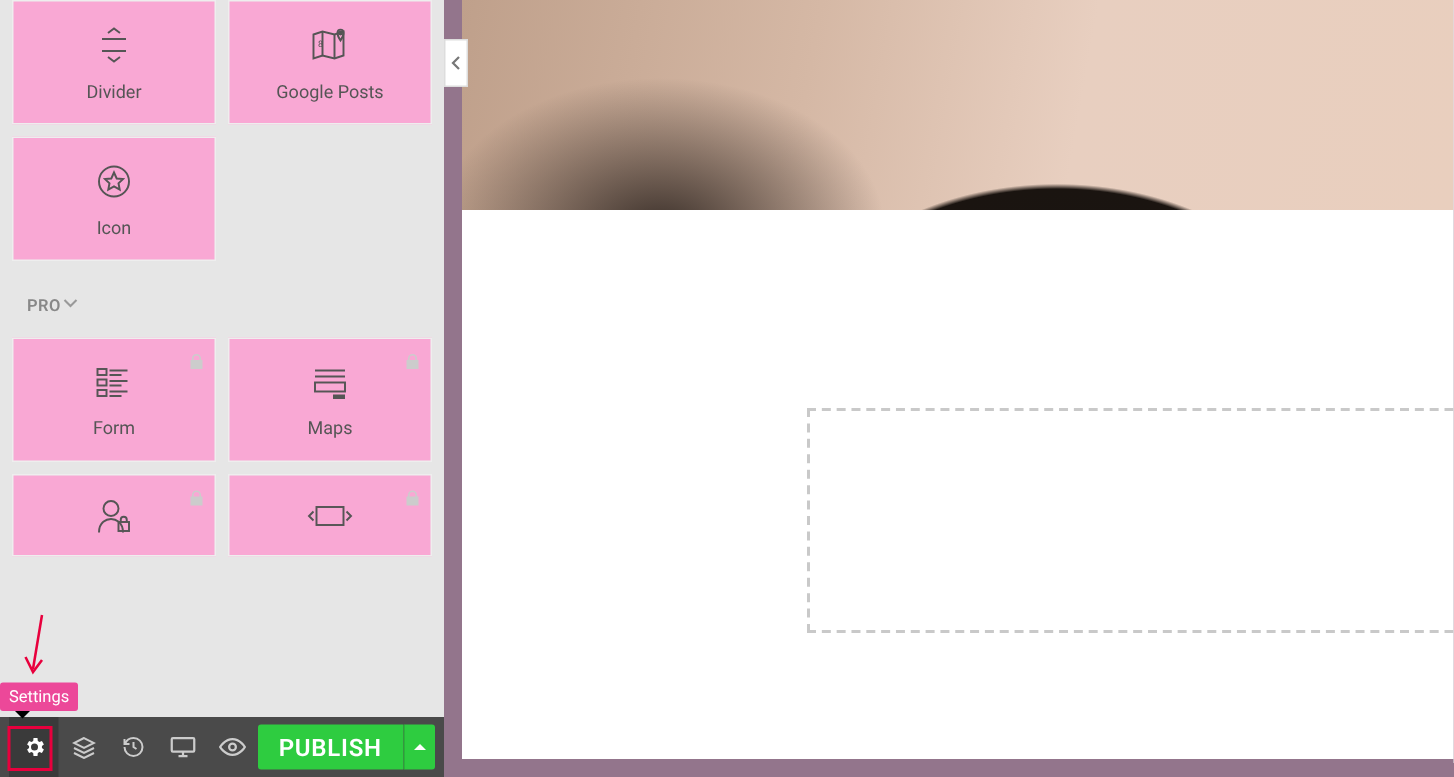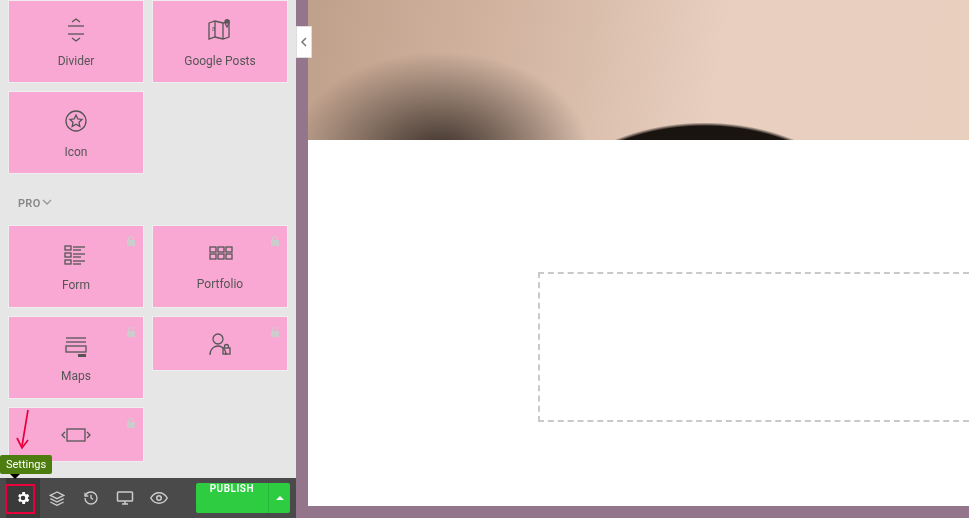--- a/index.html
+++ b/index.html
@@ -12,29 +12,29 @@
   .widget { background:#f9a8d4; border:1px solid #eee; height:83px; display:flex; flex-direction:column; align-items:center; justify-content:center; gap:10px; position:relative; cursor:pointer; }
   .widget .icn { color:#555; display:flex; align-items:center; justify-content:center; }
   .widget .label { font-size:12px; color:#555; }
   .lock { position:absolute; top:6px; right:6px; color:#ccc; }
   .section-head { display:flex; align-items:center; justify-content:flex-start; padding:14px 10px 14px 10px; font-size:11px; font-weight:600; color:#888; letter-spacing:0.3px; cursor:pointer;}
   .chev { color:#999; }
   
   .collapse-tab { position:absolute; top:26px; left:296px; width:16px; height:32px; background:#fff; border:1px solid #ddd; display:flex; align-items:center; justify-content:center; color:#777; cursor:pointer; z-index:5;}
   
   .arrow { position:absolute; left:12px; top:408px; z-index:20; pointer-events:none; }
-  .settings-tip { position:absolute; left:0; top:455px; background:#4d7c0f; color:#fff; font-size:11px; padding:3px 6px; border-radius:2px; z-index:20; pointer-events:none;}
+  .settings-tip { position:absolute; left:0; top:455px; background:#ec4899; color:#fff; font-size:11px; padding:3px 6px; border-radius:2px; z-index:20; pointer-events:none;}
   .settings-tip::after{ content:""; position:absolute; left:10px; top:100%; border:5px solid transparent; border-top-color:#000;}
   .red-box { position:absolute; left:5px; bottom:4px; width:30px; height:30px; border:2px solid #e8003d; z-index:20; pointer-events:none;}
   
   .bottom-bar { height:40px; background:#4a4a4a; display:flex; align-items:center; padding:0 6px; gap:0; }
   .bb-btn { width:34px; height:40px; display:flex; align-items:center; justify-content:center; color:#ccc; cursor:pointer;}
   .bb-btn.active { background:#3a3a3a; color:#fff; }
   .spacer { flex:1; }
-  .publish { background:#2ecc40; color:#fff; height:30px; display:flex; align-items:flex-start; padding:0 14px; font-size:10px; font-weight:600; letter-spacing:0.5px; cursor:pointer; border-radius:2px 0 0 2px;}
+  .publish { background:#2ecc40; color:#fff; height:30px; display:flex; align-items:center; padding:0 14px; font-size:16px; font-weight:600; letter-spacing:0.5px; cursor:pointer; border-radius:2px 0 0 2px;}
   .publish-more { background:#2ecc40; color:#fff; height:30px; width:22px; display:flex; align-items:center; justify-content:center; border-left:1px solid #28b538; cursor:pointer; border-radius:0 2px 2px 0;}
   
   .canvas-wrap { flex:1; background:#93758c; padding:0 0 12px 12px; position:relative; }
   .canvas { position:absolute; left:12px; top:0; right:0; bottom:12px; background:#fff; overflow:hidden;}
   .hero { position:absolute; left:0; top:0; right:0; height:140px; background:
     radial-gradient(ellipse 520px 350px at 60% 170%, #1a1614 0%, #1a1410 32%, transparent 33%),
     radial-gradient(ellipse 250px 170px at 20% 110%, #3a2f29 0%, transparent 60%),
     linear-gradient(100deg, #bfa08b 0%, #d5b8a5 35%, #e8cfc0 62%, #e9cfbe 100%);
   }
   .drop { position:absolute; left:230px; top:272px; right:0; height:150px; border:2px dashed #c9c9c9; border-right:none;}
@@ -109,36 +109,20 @@
                 <line x1="12" y1="22" x2="20" y2="22"></line>
             </svg>
           </span>
           <span class="label">Form</span>
         </div>
         <div class="widget">
           <span class="lock"><svg width="12" height="12" viewBox="0 0 12 12" fill="currentColor">
                 <path d="M3 5V4a3 3 0 016 0v1h1v6H2V5h1zm1 0h4V4a2 2 0 00-4 0v1z"></path>
               </svg></span>
           <span class="icn">
-            <svg width="30" height="24" viewBox="0 0 30 24" fill="none" stroke="currentColor" stroke-width="1.3">
-              <rect x="5" y="4" width="6" height="5"></rect>
-                <rect x="13" y="4" width="6" height="5"></rect>
-                <rect x="21" y="4" width="6" height="5"></rect>
-              <rect x="5" y="11" width="6" height="5"></rect>
-                <rect x="13" y="11" width="6" height="5"></rect>
-                <rect x="21" y="11" width="6" height="5"></rect>
-            </svg>
-          </span>
-          <span class="label">Portfolio</span>
-        </div>
-        <div class="widget">
-          <span class="lock"><svg width="12" height="12" viewBox="0 0 12 12" fill="currentColor">
-                <path d="M3 5V4a3 3 0 016 0v1h1v6H2V5h1zm1 0h4V4a2 2 0 00-4 0v1z"></path>
-              </svg></span>
-          <span class="icn">
             <svg width="30" height="26" viewBox="0 0 30 26" fill="none" stroke="currentColor" stroke-width="1.3">
               <line x1="5" y1="5" x2="25" y2="5"></line>
               <line x1="5" y1="9" x2="25" y2="9"></line>
               <rect x="5" y="13" width="20" height="6"></rect>
               <rect x="17" y="21" width="8" height="3" fill="currentColor" stroke="none"></rect>
             </svg>
           </span>
           <span class="label">Maps</span>
         </div>
         <div class="widget" style="height:55px">

